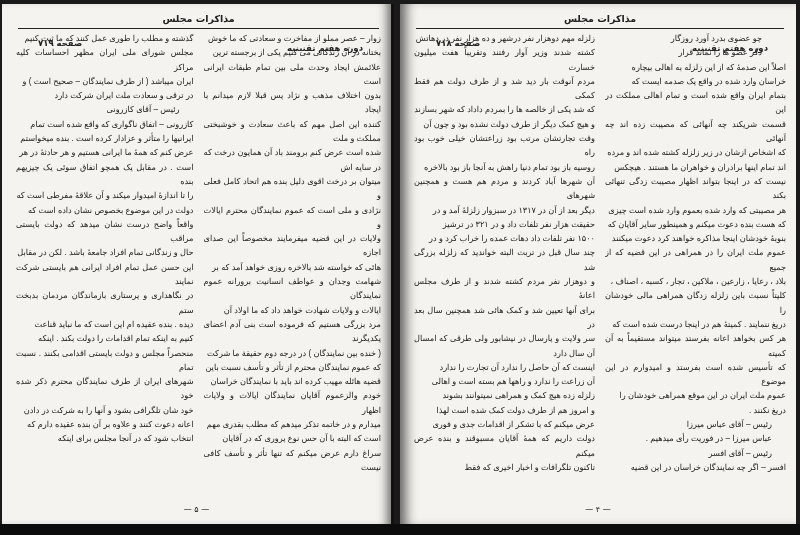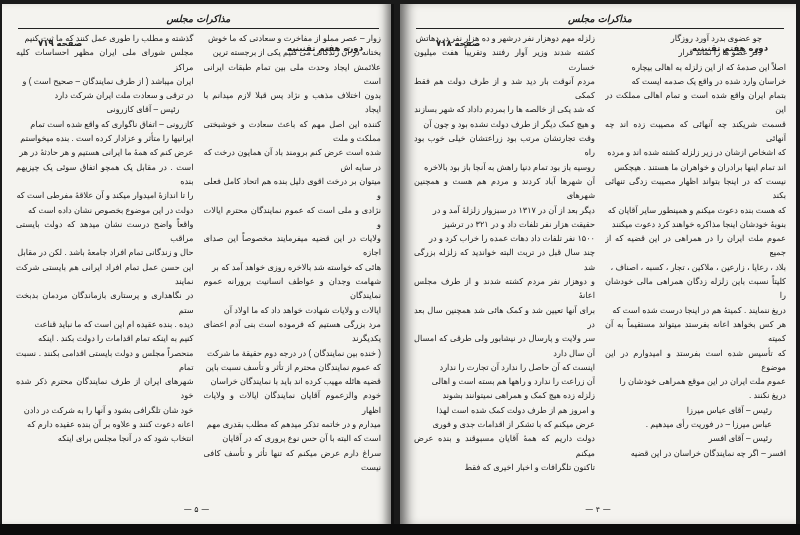--- a/index.html
+++ b/index.html
@@ -23,21 +23,21 @@
       box-shadow: inset -10px 0 10px -6px rgba(0,0,0,0.55); }
     .page.right { left: 400px; width: 396px;
       box-shadow: inset 12px 0 12px -6px rgba(0,0,0,0.6); }
     .page-header {
       position: absolute; top: 8px; left: 16px; right: 12px; height: 16px;
       border-bottom: 1.5px solid #222;
       direction: rtl;
       font-size: 8.5px; font-weight: bold; color: #222;
     }
     .page-header .h-session { position: absolute; right: 16px; top: 2px; margin-top: 29px; }
-    .page-header .h-title { position: absolute; left: 50%; transform: translateX(-50%); top: 1px; font-size: 9.5px; font-style: italic; }
+    .page-header .h-title { position: absolute; left: 50%; transform: translateX(-50%); top: 1px; font-size: 9.5px; }
     .page-header .h-pageno { position: absolute; left: 20px; top: 1px; margin-top: 25px; }
     .columns {
       position: absolute; top: 28px; left: 14px; right: 10px; bottom: 28px;
       display: flex; flex-direction: row-reverse; gap: 10px;
     }
     .col {
       flex: 1 1 0; direction: rtl; text-align: justify;
       font-family: Liberation Sans, sans-serif;
       font-size: 8.2px; line-height: 14.3px; color: #1c1c1c;
       overflow: hidden;
@@ -125,20 +125,21 @@
       <div class="col">
           <p class="verse">چو عضوی بدرد آورد روزگار</p>
           <p class="verse">دگر عضو ها را نماند قرار</p>
           <p>اصلاً این صدمهٔ که از این زلزله به اهالی بیچاره</p>
           <p>خراسان وارد شده در واقع یک صدمه ایست که</p>
           <p>بتمام ایران واقع شده است و تمام اهالی مملکت در این</p>
           <p>قسمت شریکند چه آنهائی که مصیبت زده اند چه آنهائی</p>
           <p>که اشخاص ازشان در زیر زلزله کشته شده اند و مرده</p>
           <p>اند تمام اینها برادران و خواهران ما هستند . هیچکس</p>
           <p>نیست که در اینجا بتواند اظهار مصیبت زدگی تنهائی بکند</p>
+          <p>هر مصیبتی که وارد شده بعموم وارد شده است چیزی</p>
           <p>که هست بنده دعوت میکنم و همینطور سایر آقایان که</p>
           <p>بنوبهٔ خودشان اینجا مذاکره خواهند کرد دعوت میکنند</p>
           <p>عموم ملت ایران را در همراهی در این قضیه که از جمیع</p>
           <p>بلاد ، رعایا ، زارعین ، ملاکین ، تجار ، کسبه ، اصناف ،</p>
           <p>کلیتاً نسبت باین زلزله زدگان همراهی مالی خودشان را</p>
           <p>دریغ ننمایند . کمیتهٔ هم در اینجا درست شده است که</p>
           <p>هر کس بخواهد اعانه بفرستد میتواند مستقیماً به آن کمیته</p>
           <p>که تأسیس شده است بفرستد و امیدوارم در این موضوع</p>
           <p>عموم ملت ایران در این موقع همراهی خودشان را</p>
           <p>دریغ نکنند .</p>

